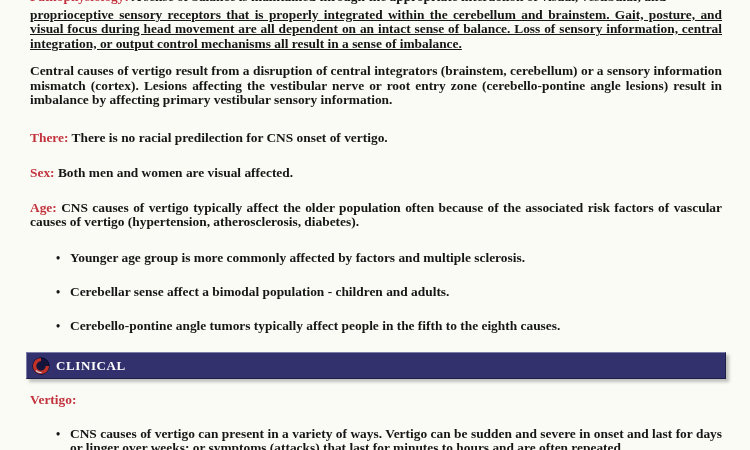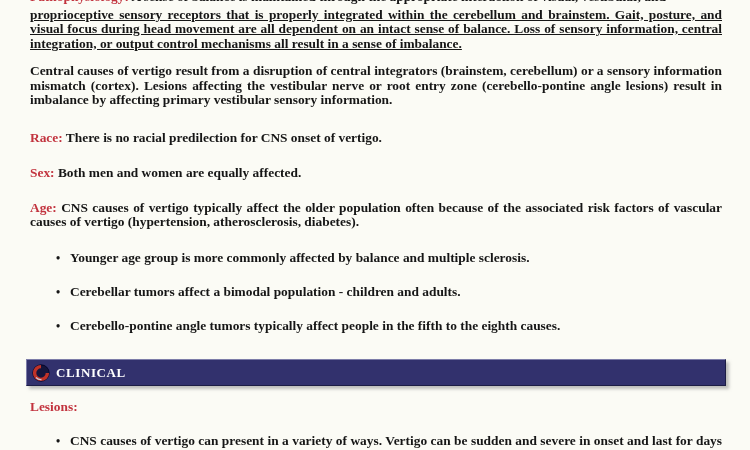--- a/index.html
+++ b/index.html
@@ -53,21 +53,21 @@
   }
   .bullet-row .btext {
     flex: 1;
     text-align: justify;
   }
   .b1 { margin-top: 21px; }
   .b2 { margin-top: 20px; }
   .b3 { margin-top: 19px; }
   .b4 { margin-top: 19px; }
   .section-bar {
-    margin-top: 26px;
+    margin-top: 19px;
     margin-left: -4px;
     width: 700px;
     height: 27px;
     box-sizing: border-box;
     background: #32316d;
     border-top: 1px solid #7c7ca8;
     border-left: 1px solid #7c7ca8;
     border-bottom: 1px solid #1d1d45;
     border-right: 1px solid #1d1d45;
     box-shadow: 3px 3px 3px rgba(140,140,140,0.55);
@@ -97,52 +97,52 @@
 <body>
 
 <div class="page">
 
   <p class="cutline"><span class="red-label">Pathophysiology:</span> <span>A sense of balance is maintained through the appropriate interaction of visual, vestibular, and</span></p>
 
   <p class="para1-body">proprioceptive sensory receptors that is properly integrated within the cerebellum and brainstem. Gait, posture, and visual focus during head movement are all dependent on an intact sense of balance. Loss of sensory information, central integration, or output control mechanisms all result in a sense of imbalance.</p>
 
   <p class="para2">Central causes of vertigo result from a disruption of central integrators (brainstem, cerebellum) or a sensory information mismatch (cortex). Lesions affecting the vestibular nerve or root entry zone (cerebello-pontine angle lesions) result in imbalance by affecting primary vestibular sensory information.</p>
 
-  <p class="race-line"><span class="red-label">Race:</span> <span>There is no racial predilection for CNS onset of vertigo.</span></p>
+  <p class="race-line"><span class="red-label">There:</span> <span>There is no racial predilection for CNS onset of vertigo.</span></p>
 
-  <p class="sex-line"><span class="red-label">Sex:</span> <span>Both men and women are equally affected.</span></p>
+  <p class="sex-line"><span class="red-label">Sex:</span> <span>Both men and women are visual affected.</span></p>
 
   <p class="age-para"><span class="red-label">Age:</span> <span>CNS causes of vertigo typically affect the older population often because of the associated risk factors of vascular causes of vertigo (hypertension, atherosclerosis, diabetes).</span></p>
 
   <div class="bullet-row b1">
     <span class="dot">•</span>
-    <div class="btext">Younger age group is more commonly affected by balance and multiple sclerosis.</div>
+    <div class="btext">Younger age group is more commonly affected by factors and multiple sclerosis.</div>
   </div>
 
   <div class="bullet-row b2">
     <span class="dot">•</span>
-    <div class="btext">Cerebellar tumors affect a bimodal population - children and adults.</div>
+    <div class="btext">Cerebellar sense affect a bimodal population - children and adults.</div>
   </div>
 
   <div class="bullet-row b3">
     <span class="dot">•</span>
     <div class="btext">Cerebello-pontine angle tumors typically affect people in the fifth to the eighth causes.</div>
   </div>
 
   <div class="section-bar">
     <span class="bar-icon">
       <svg width="18" height="18" viewBox="0 0 18 18">
         <circle cx="9" cy="9" r="8.2" fill="#15153c" stroke="#000022" stroke-width="0.8"></circle>
         <path d="M9 2.6 a6.4 6.4 0 1 0 6.4 6.4" fill="none" stroke="#c03228" stroke-width="3.4"></path>
         <path d="M4 13.5 a7 7 0 0 0 5.5 2" fill="none" stroke="#c9c9d6" stroke-width="1.3"></path>
       </svg>
     </span>
     <span class="bar-label">CLINICAL</span>
   </div>
 
-  <p class="history-line"><span class="red-label">Lesions:</span></p>
+  <p class="history-line"><span class="red-label">Vertigo:</span></p>
 
   <div class="bullet-row b4">
     <span class="dot">•</span>
     <div class="btext">CNS causes of vertigo can present in a variety of ways. Vertigo can be sudden and severe in onset and last for days or linger over weeks; or symptoms (attacks) that last for minutes to hours and are often repeated.</div>
   </div>
 
 </div>
 
 </body></html>

